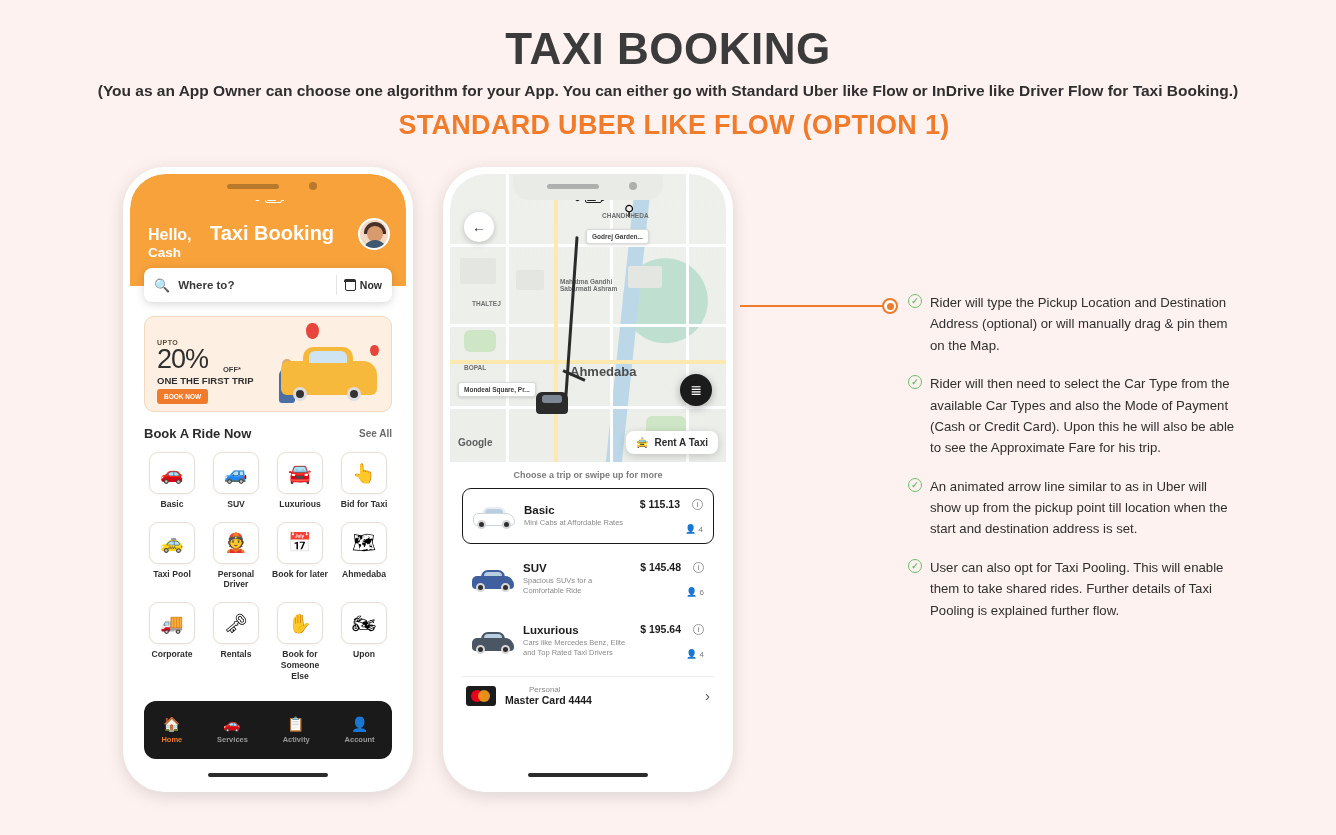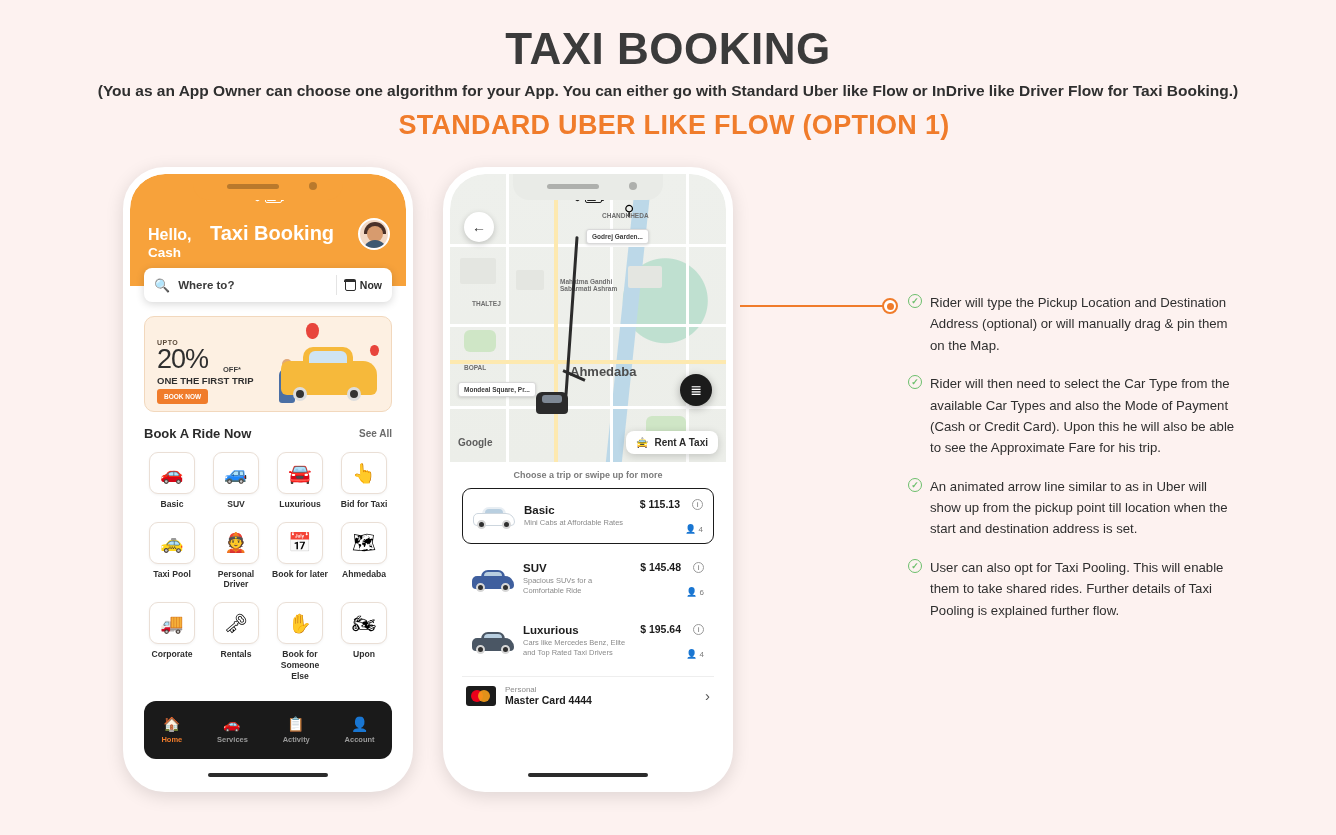--- a/index.html
+++ b/index.html
@@ -260,21 +260,21 @@
   .seat .dot{color:#f0a13b;font-size:9px;}
 
   .payrow {
     margin: 4px 12px 0; padding: 8px 4px; border-top: 1px solid #eee;
     display: flex; align-items: center; gap: 9px;
   }
   .mc { width: 30px; height: 20px; border-radius: 3px; background: #1c1c1c; position: relative; flex:0 0 30px;}
   .mc .c1{position:absolute;left:5px;top:4px;width:12px;height:12px;border-radius:50%;background:#eb001b;}
   .mc .c2{position:absolute;left:12px;top:4px;width:12px;height:12px;border-radius:50%;background:#f79e1b;opacity:.9;}
   .payrow .pl { flex: 1; }
-  .payrow .p1 { font-size: 8px; color: #8b8b8b; }
+  .payrow .p1 { font-size: 8px; color: #8b8b8b; margin-left: 24px; }
   .payrow .p2 { font-size: 10.5px; font-weight: 800; color: #1c1c1c; }
   .payrow .chev { font-size: 15px; color: #555; }
   .cta {
     margin: 6px 12px 0; height: 34px; border-radius: 8px;
     background: #f5a93f; color: #fff; font-size: 12.5px; font-weight: 700;
     display: flex; align-items: center; justify-content: center;
   }
   #phone2 .homebar { background: #2b2b2b; }
 
   

